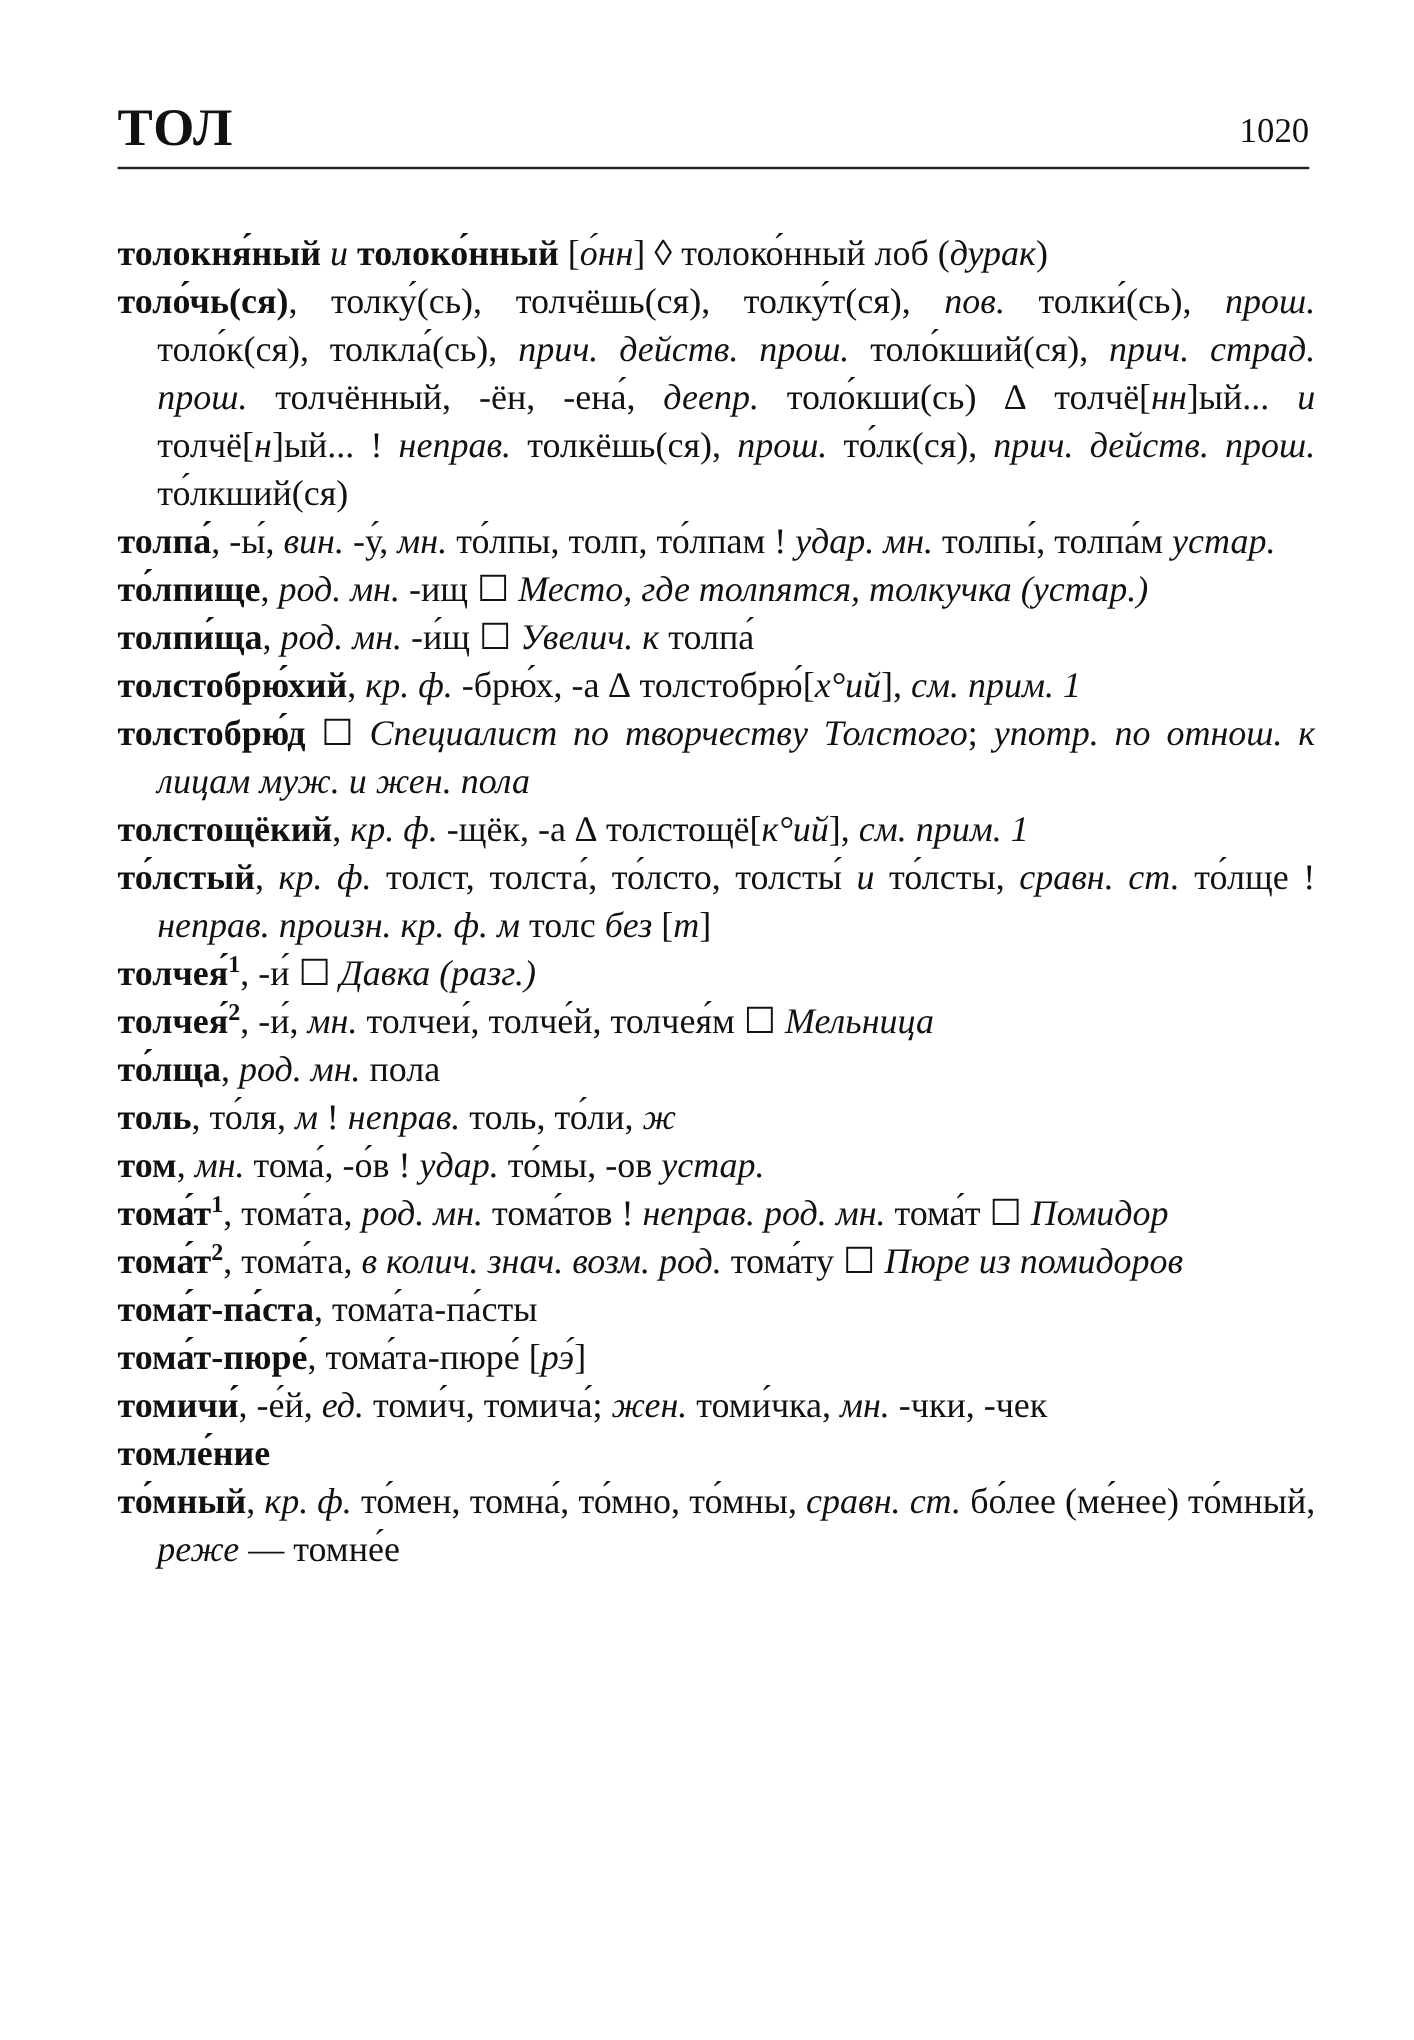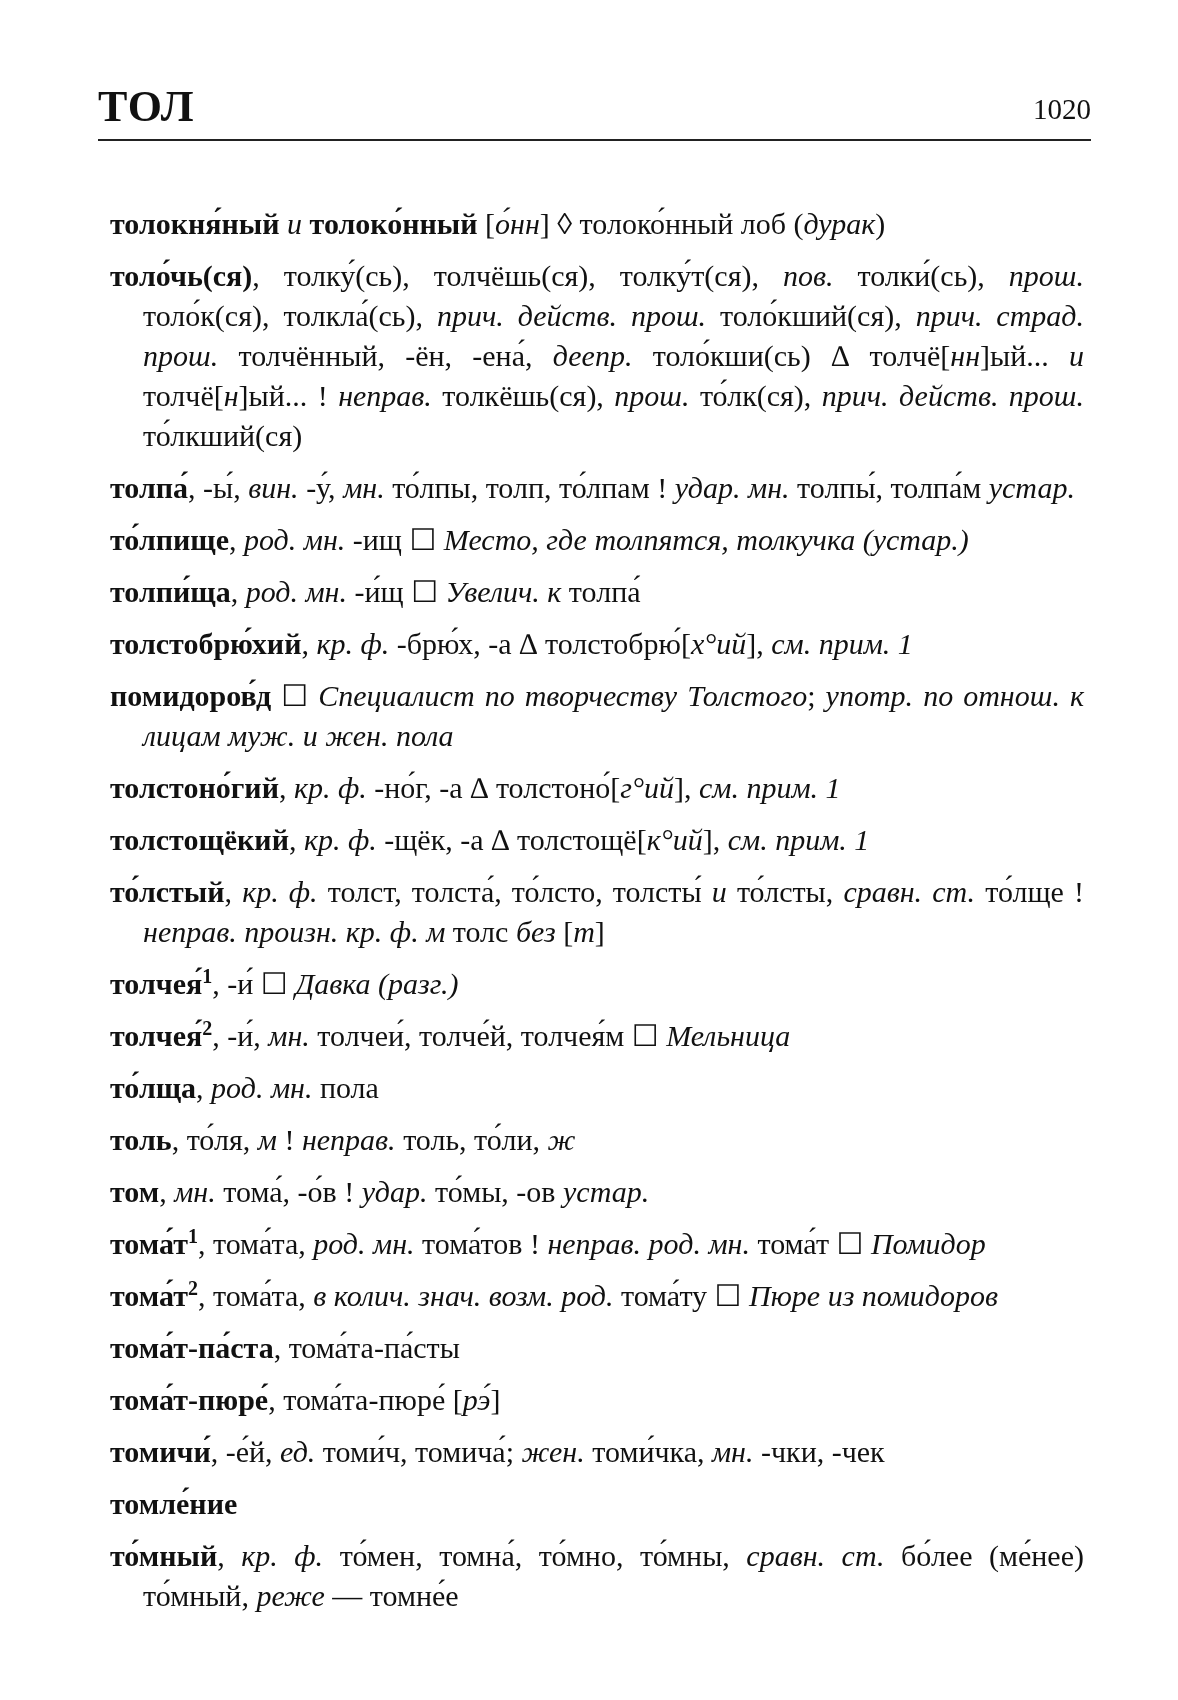--- a/index.html
+++ b/index.html
@@ -6,43 +6,42 @@
   body { width: 1178px; height: 1700px; position: relative; overflow: hidden;
          font-family: "Liberation Serif", "DejaVu Serif", serif; color: #111; }
   .page { position: absolute; left: 0; top: 0; width: 1178px; height: 1260px; }
   .header { position: absolute; left: 98px; top: 82px; width: 993px; height: 60px; }
   .running-head { position: absolute; left: 0; top: 0; font-family: "Liberation Serif", serif;
                   font-weight: bold; font-size: 44px; letter-spacing: 1px; line-height: 50px; }
   .page-number { position: absolute; right: 0; top: 4px; font-size: 29px; line-height: 46px; }
   .header-rule { position: absolute; left: 98px; top: 139px; width: 993px; height: 2px; background: #222; }
   .entries { position: absolute; left: 98px; top: 192px; width: 998px; }
   .entry { font-size: 30px; line-height: 40px; padding-left: 33px; text-indent: -33px;
-           text-align: justify; margin: 12px; }
+           text-align: justify; margin: 0; }
   .b { font-weight: bold; }
   .i { font-style: italic; }
   sup { font-size: 20px; line-height: 0; font-weight: bold; }
 </style>
 </head>
 <body>
 
 <div class="page">
   <div class="header">
     <div class="running-head">ТОЛ</div>
     <div class="page-number">1020</div>
   </div>
   <div class="header-rule"></div>
   <div class="entries" id="entries">
       <p class="entry"><span class="b">толокня́ный</span><span class="i"> и </span><span class="b">толоко́нный</span><span> [</span><span class="i">о́нн</span><span>] ◊ толоко́нный лоб (</span><span class="i">дурак</span><span>)</span></p>
       <p class="entry"><span class="b">толо́чь(ся)</span><span>, толку́(сь), толчёшь(ся), толку́т(ся), </span><span class="i">пов.</span><span> толки́(сь), </span><span class="i">прош.</span><span> толо́к(ся), толкла́(сь), </span><span class="i">прич. действ. прош.</span><span> толо́кший(ся), </span><span class="i">прич. страд. прош.</span><span> толчённый, -ён, -ена́, </span><span class="i">деепр.</span><span> толо́кши(сь) ∆ толчё[</span><span class="i">нн</span><span>]ый... </span><span class="i">и</span><span> толчё[</span><span class="i">н</span><span>]ый... ! </span><span class="i">неправ.</span><span> толкёшь(ся), </span><span class="i">прош.</span><span> то́лк(ся), </span><span class="i">прич. действ. прош.</span><span> то́лкший(ся)</span></p>
       <p class="entry"><span class="b">толпа́</span><span>, -ы́, </span><span class="i">вин.</span><span> -у́, </span><span class="i">мн.</span><span> то́лпы, толп, то́лпам ! </span><span class="i">удар. мн.</span><span> толпы́, толпа́м </span><span class="i">устар.</span></p>
       <p class="entry"><span class="b">то́лпище</span><span>, </span><span class="i">род. мн.</span><span> -ищ ☐ </span><span class="i">Место, где толпятся, толкучка (устар.)</span></p>
       <p class="entry"><span class="b">толпи́ща</span><span>, </span><span class="i">род. мн.</span><span> -и́щ ☐ </span><span class="i">Увелич. к</span><span> толпа́</span></p>
       <p class="entry"><span class="b">толстобрю́хий</span><span>, </span><span class="i">кр. ф.</span><span> -брю́х, -а ∆ толстобрю́[</span><span class="i">х°ий</span><span>], </span><span class="i">см. прим. 1</span></p>
-      <p class="entry"><span class="b">помидоров́д</span><span> ☐ </span><span class="i">Специалист по творчеству Толстого</span><span>; </span><span class="i">употр. по отнош. к лицам муж. и жен. пола</span></p>
-      <p class="entry"><span class="b">толстоно́гий</span><span>, </span><span class="i">кр. ф.</span><span> -но́г, -а ∆ толстоно́[</span><span class="i">г°ий</span><span>], </span><span class="i">см. прим. 1</span></p>
+      <p class="entry"><span class="b">толстобрю́д</span><span> ☐ </span><span class="i">Специалист по творчеству Толстого</span><span>; </span><span class="i">употр. по отнош. к лицам муж. и жен. пола</span></p>
       <p class="entry"><span class="b">толстощёкий</span><span>, </span><span class="i">кр. ф.</span><span> -щёк, -а ∆ толстощё[</span><span class="i">к°ий</span><span>], </span><span class="i">см. прим. 1</span></p>
       <p class="entry"><span class="b">то́лстый</span><span>, </span><span class="i">кр. ф.</span><span> толст, толста́, то́лсто, толсты́ </span><span class="i">и</span><span> то́лсты, </span><span class="i">сравн. ст.</span><span> то́лще ! </span><span class="i">неправ. произн. кр. ф. м</span><span> толс </span><span class="i">без</span><span> [</span><span class="i">т</span><span>]</span></p>
       <p class="entry"><span class="b">толчея́</span><sup>1</sup><span>, -и́ ☐ </span><span class="i">Давка (разг.)</span></p>
       <p class="entry"><span class="b">толчея́</span><sup>2</sup><span>, -и́, </span><span class="i">мн.</span><span> толчеи́, толче́й, толчея́м ☐ </span><span class="i">Мельница</span></p>
       <p class="entry"><span class="b">то́лща</span><span>, </span><span class="i">род. мн.</span><span> пола</span></p>
       <p class="entry"><span class="b">толь</span><span>, то́ля, </span><span class="i">м</span><span> ! </span><span class="i">неправ.</span><span> толь, то́ли, </span><span class="i">ж</span></p>
       <p class="entry"><span class="b">том</span><span>, </span><span class="i">мн.</span><span> тома́, -о́в ! </span><span class="i">удар.</span><span> то́мы, -ов </span><span class="i">устар.</span></p>
       <p class="entry"><span class="b">тома́т</span><sup>1</sup><span>, тома́та, </span><span class="i">род. мн.</span><span> тома́тов ! </span><span class="i">неправ. род. мн.</span><span> тома́т ☐ </span><span class="i">Помидор</span></p>
       <p class="entry"><span class="b">тома́т</span><sup>2</sup><span>, тома́та, </span><span class="i">в колич. знач. возм. род.</span><span> тома́ту ☐ </span><span class="i">Пюре из помидоров</span></p>
       <p class="entry"><span class="b">тома́т-па́ста</span><span>, тома́та-па́сты</span></p>

